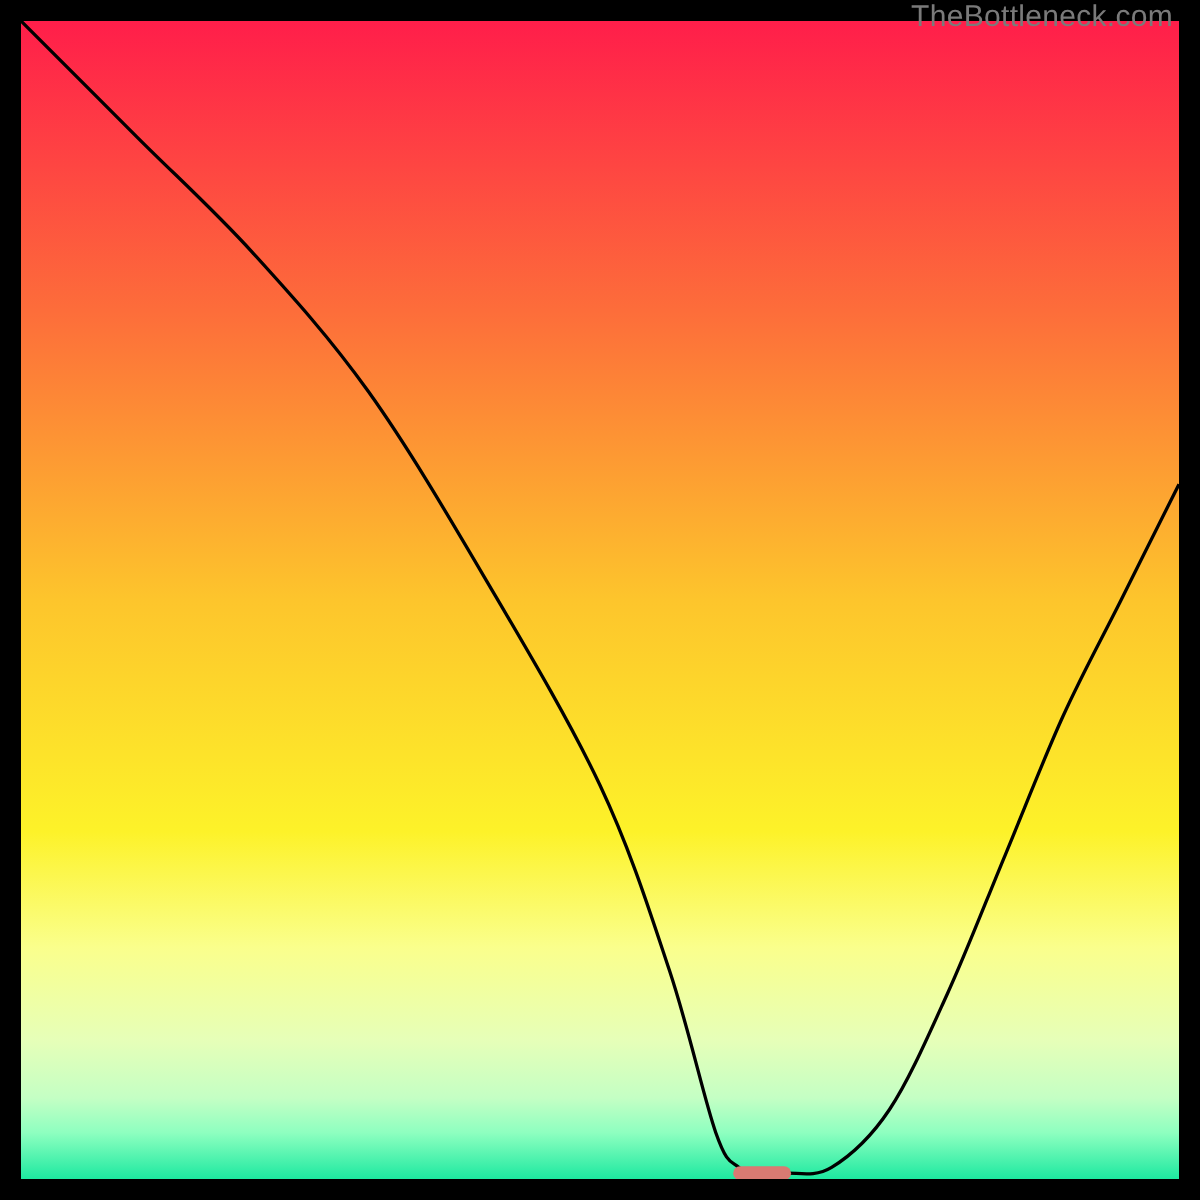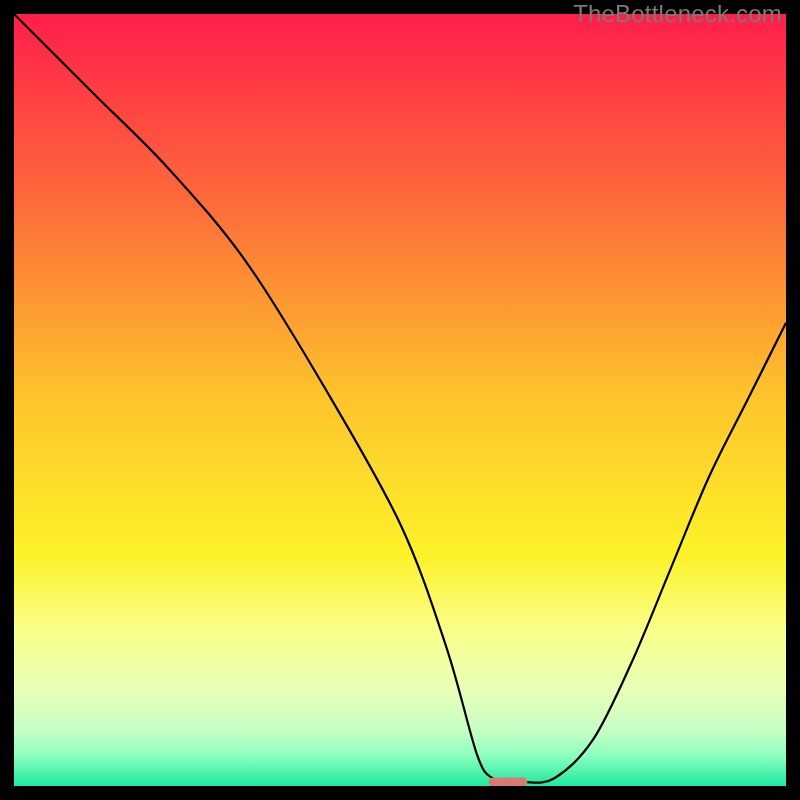--- a/index.html
+++ b/index.html
@@ -21,21 +21,21 @@
     left: 14px;
     top: 14px;
     width: 772px;
     height: 772px;
   }
   .watermark {
     position: absolute;
     top: 0px;
     right: 18px;
     color: #7a7a7a;
-    font-size: 24px;
+    font-size: 20px;
     font-weight: 400;
     letter-spacing: 0.2px;
     z-index: 10;
   }
   svg {
     display: block;
   }
 </style>
 </head>
 <body>

